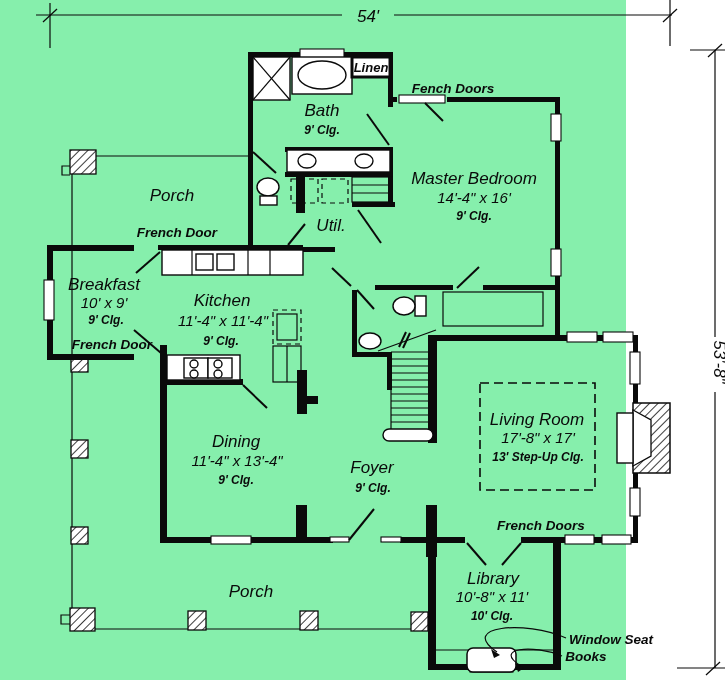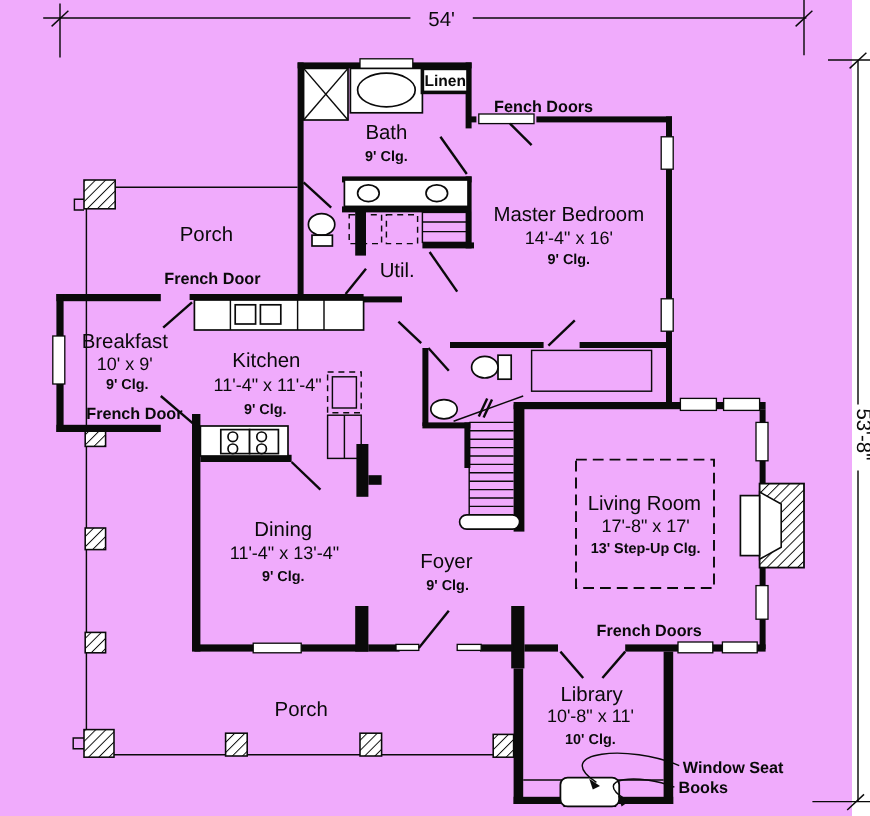--- a/index.html
+++ b/index.html
@@ -1,16 +1,16 @@
 <!DOCTYPE html>
 <html><head>
 <meta charset="utf-8">
 <style>
   html,body{margin:0;padding:0;background:#fff;}
-  #plan{position:relative;width:710px;height:680px;background:#f0abfc;font-family:"Liberation Sans",sans-serif;}
+  #plan{position:relative;width:626px;height:680px;background:#86efac;font-family:"Liberation Sans",sans-serif;font-style:italic;}
   svg{position:absolute;left:0;top:0;}
   text{fill:#0a0a0a;font-family:"Liberation Sans",sans-serif;}
   .room-name{font-size:17px;}
   .room-size{font-size:15px;}
   .room-clg{font-size:12px;font-weight:bold;}
   .anno{font-size:13.5px;font-weight:bold;}
   .dim{font-size:17px;}
   .small-b{font-size:13px;font-weight:bold;}
   .wall{fill:#0a0a0a;stroke:none;}
   .thin{stroke:#0a0a0a;stroke-width:1.2;fill:none;}

